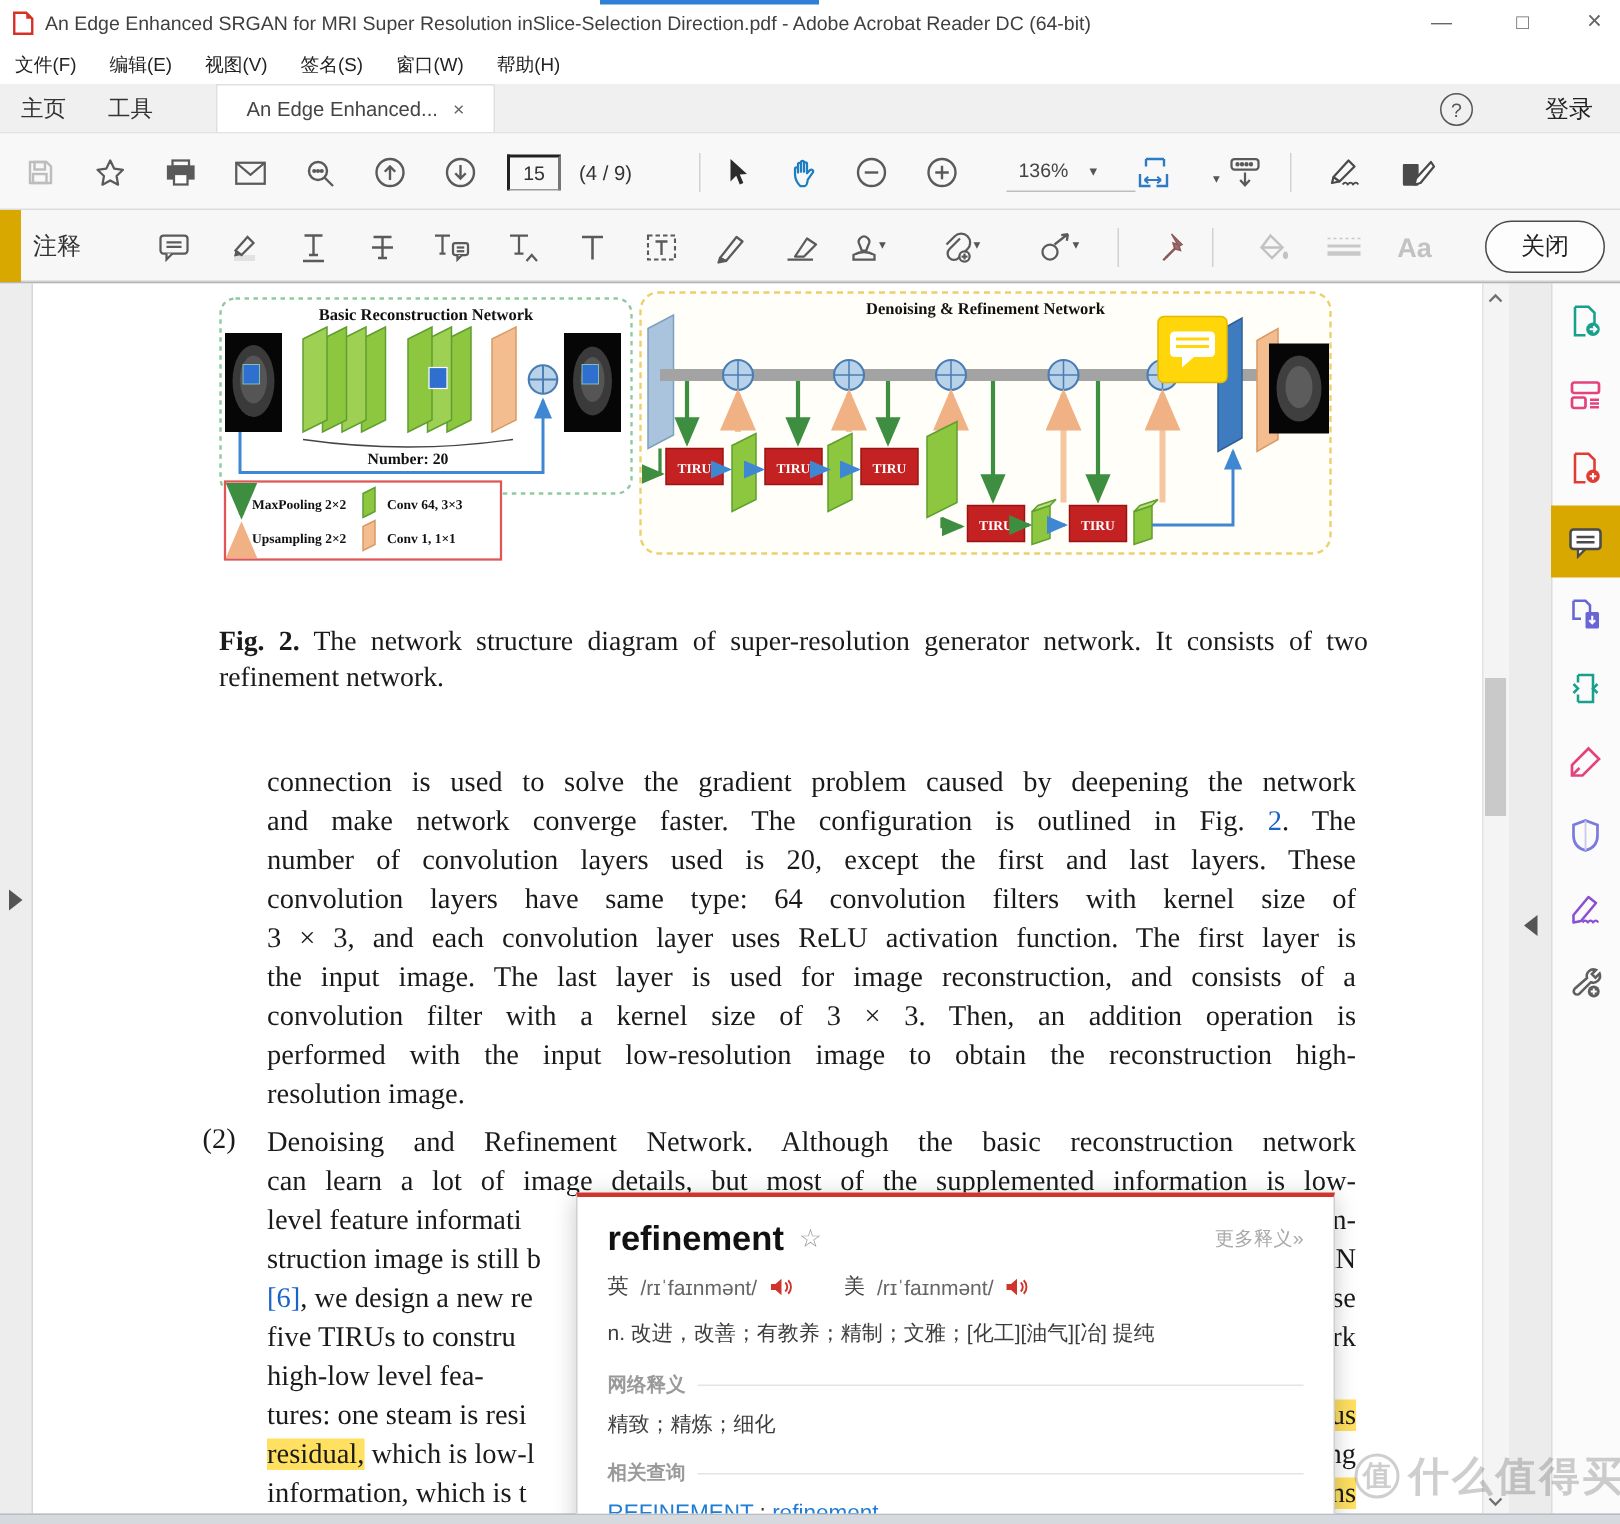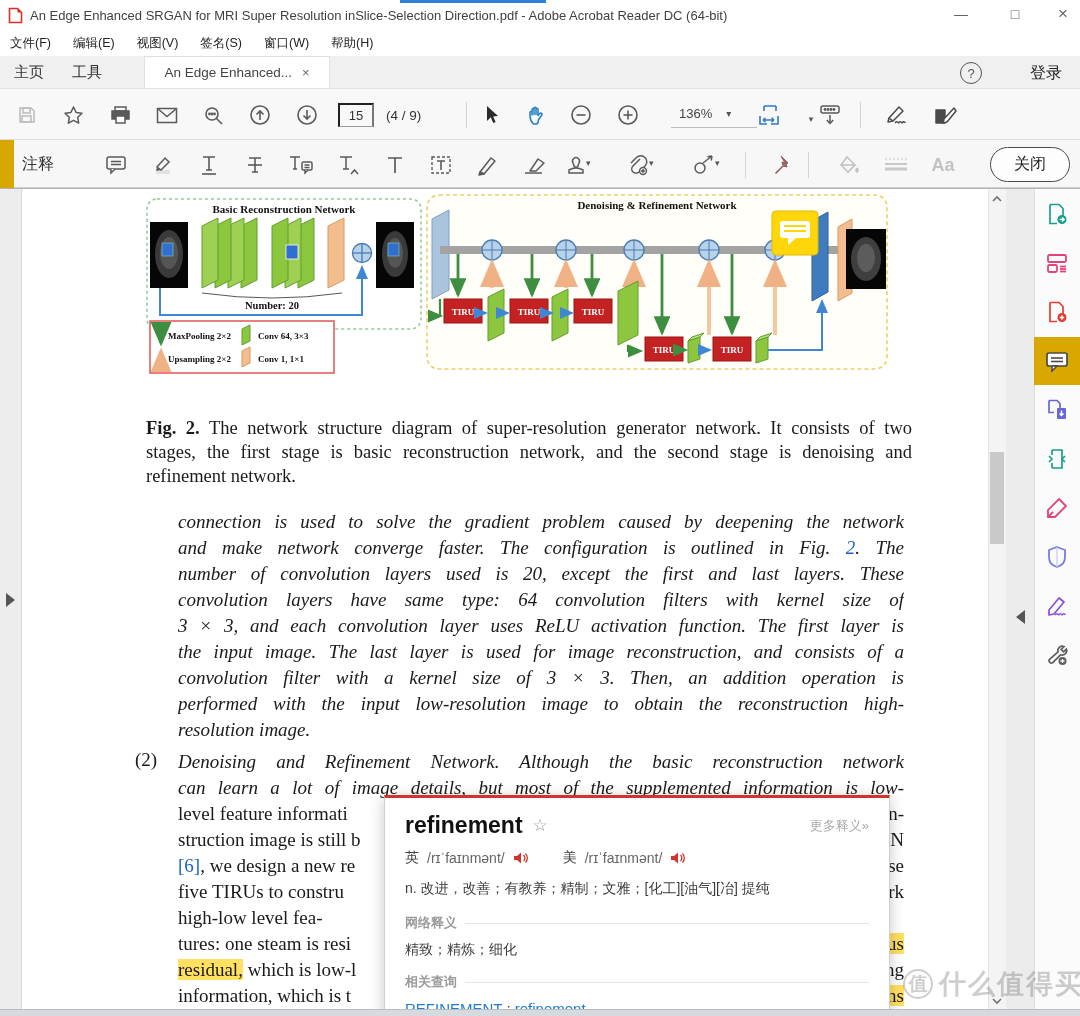--- a/index.html
+++ b/index.html
@@ -93,21 +93,21 @@
   #bottomstrip { position:absolute; left:0; top:1009px; width:1080px; height:7px;
     background:#d6dadf; border-top:1px solid #b9bdc2; }
 
   
   .docserif { font-family:"Liberation Serif", serif; color:#1a1a1a; }
   #caption { position:absolute; left:124px; top:207px; width:766px;margin-top:20px; }
   .cap-line { font-size:18.5px; line-height:24px; text-align:justify; text-align-last:justify; height:24px; overflow:hidden; }
   .cap-line.last { text-align-last:left; }
   #para1 { position:absolute; left:156px; top:320px; width:726px; }
   .bline { font-size:19px; line-height:26px; height:26px; overflow:hidden;
-    text-align:justify; text-align-last:justify; white-space:nowrap;font-style:italic; }
+    text-align:justify; text-align-last:justify; white-space:nowrap; }
   .bline.last { text-align-last:left; }
   #para2 { position:absolute; left:156px; top:560px; width:726px; }
   #para2-marker { position:absolute; left:113px; top:560px; font-size:19px; }
   .row-split { display:flex; justify-content:space-between; height:26px; font-size:19px; line-height:26px; overflow:hidden; }
   .seg-bold { font-weight:bold; }
   .seg-link { color:#1a63c9; }
   .seg-hl { background:#ffe060; }
 
   
   #dict-popup { position:absolute; left:362px; top:606px; width:506px; height:420px;
@@ -569,21 +569,20 @@
           <rect x="640" y="28" width="30" height="17" rx="3" fill="#fff"></rect>
           <polygon points="648,45 648,52 656,45" fill="#fff"></polygon>
           <line x1="644" y1="33" x2="666" y2="33" stroke="#ffd60a" stroke-width="2"></line>
           <line x1="644" y1="38" x2="666" y2="38" stroke="#ffd60a" stroke-width="2"></line>
         </g>
       </svg>
     </div>
 
     <div id="caption" class="docserif">
       <div class="cap-line"><span class="seg-bold">Fig. 2.</span><span>  The network structure diagram of super-resolution generator network. It consists of two</span></div>
-      <div class="cap-line"><span>stages, the first stage is basic reconstruction network, and the second stage is denoising and</span></div>
       <div class="cap-line last"><span>refinement network.</span></div>
     </div>
 
     <div id="para1" class="docserif">
       <div class="bline"><span>connection is used to solve the gradient problem caused by deepening the network</span></div>
       <div class="bline"><span>and make network converge faster. The configuration is outlined in Fig. </span><span class="seg-link">2</span><span>. The</span></div>
       <div class="bline"><span>number of convolution layers used is 20, except the first and last layers. These</span></div>
       <div class="bline"><span>convolution layers have same type: 64 convolution filters with kernel size of</span></div>
       <div class="bline"><span>3 × 3, and each convolution layer uses ReLU activation function. The first layer is</span></div>
       <div class="bline"><span>the input image. The last layer is used for image reconstruction, and consists of a</span></div>

